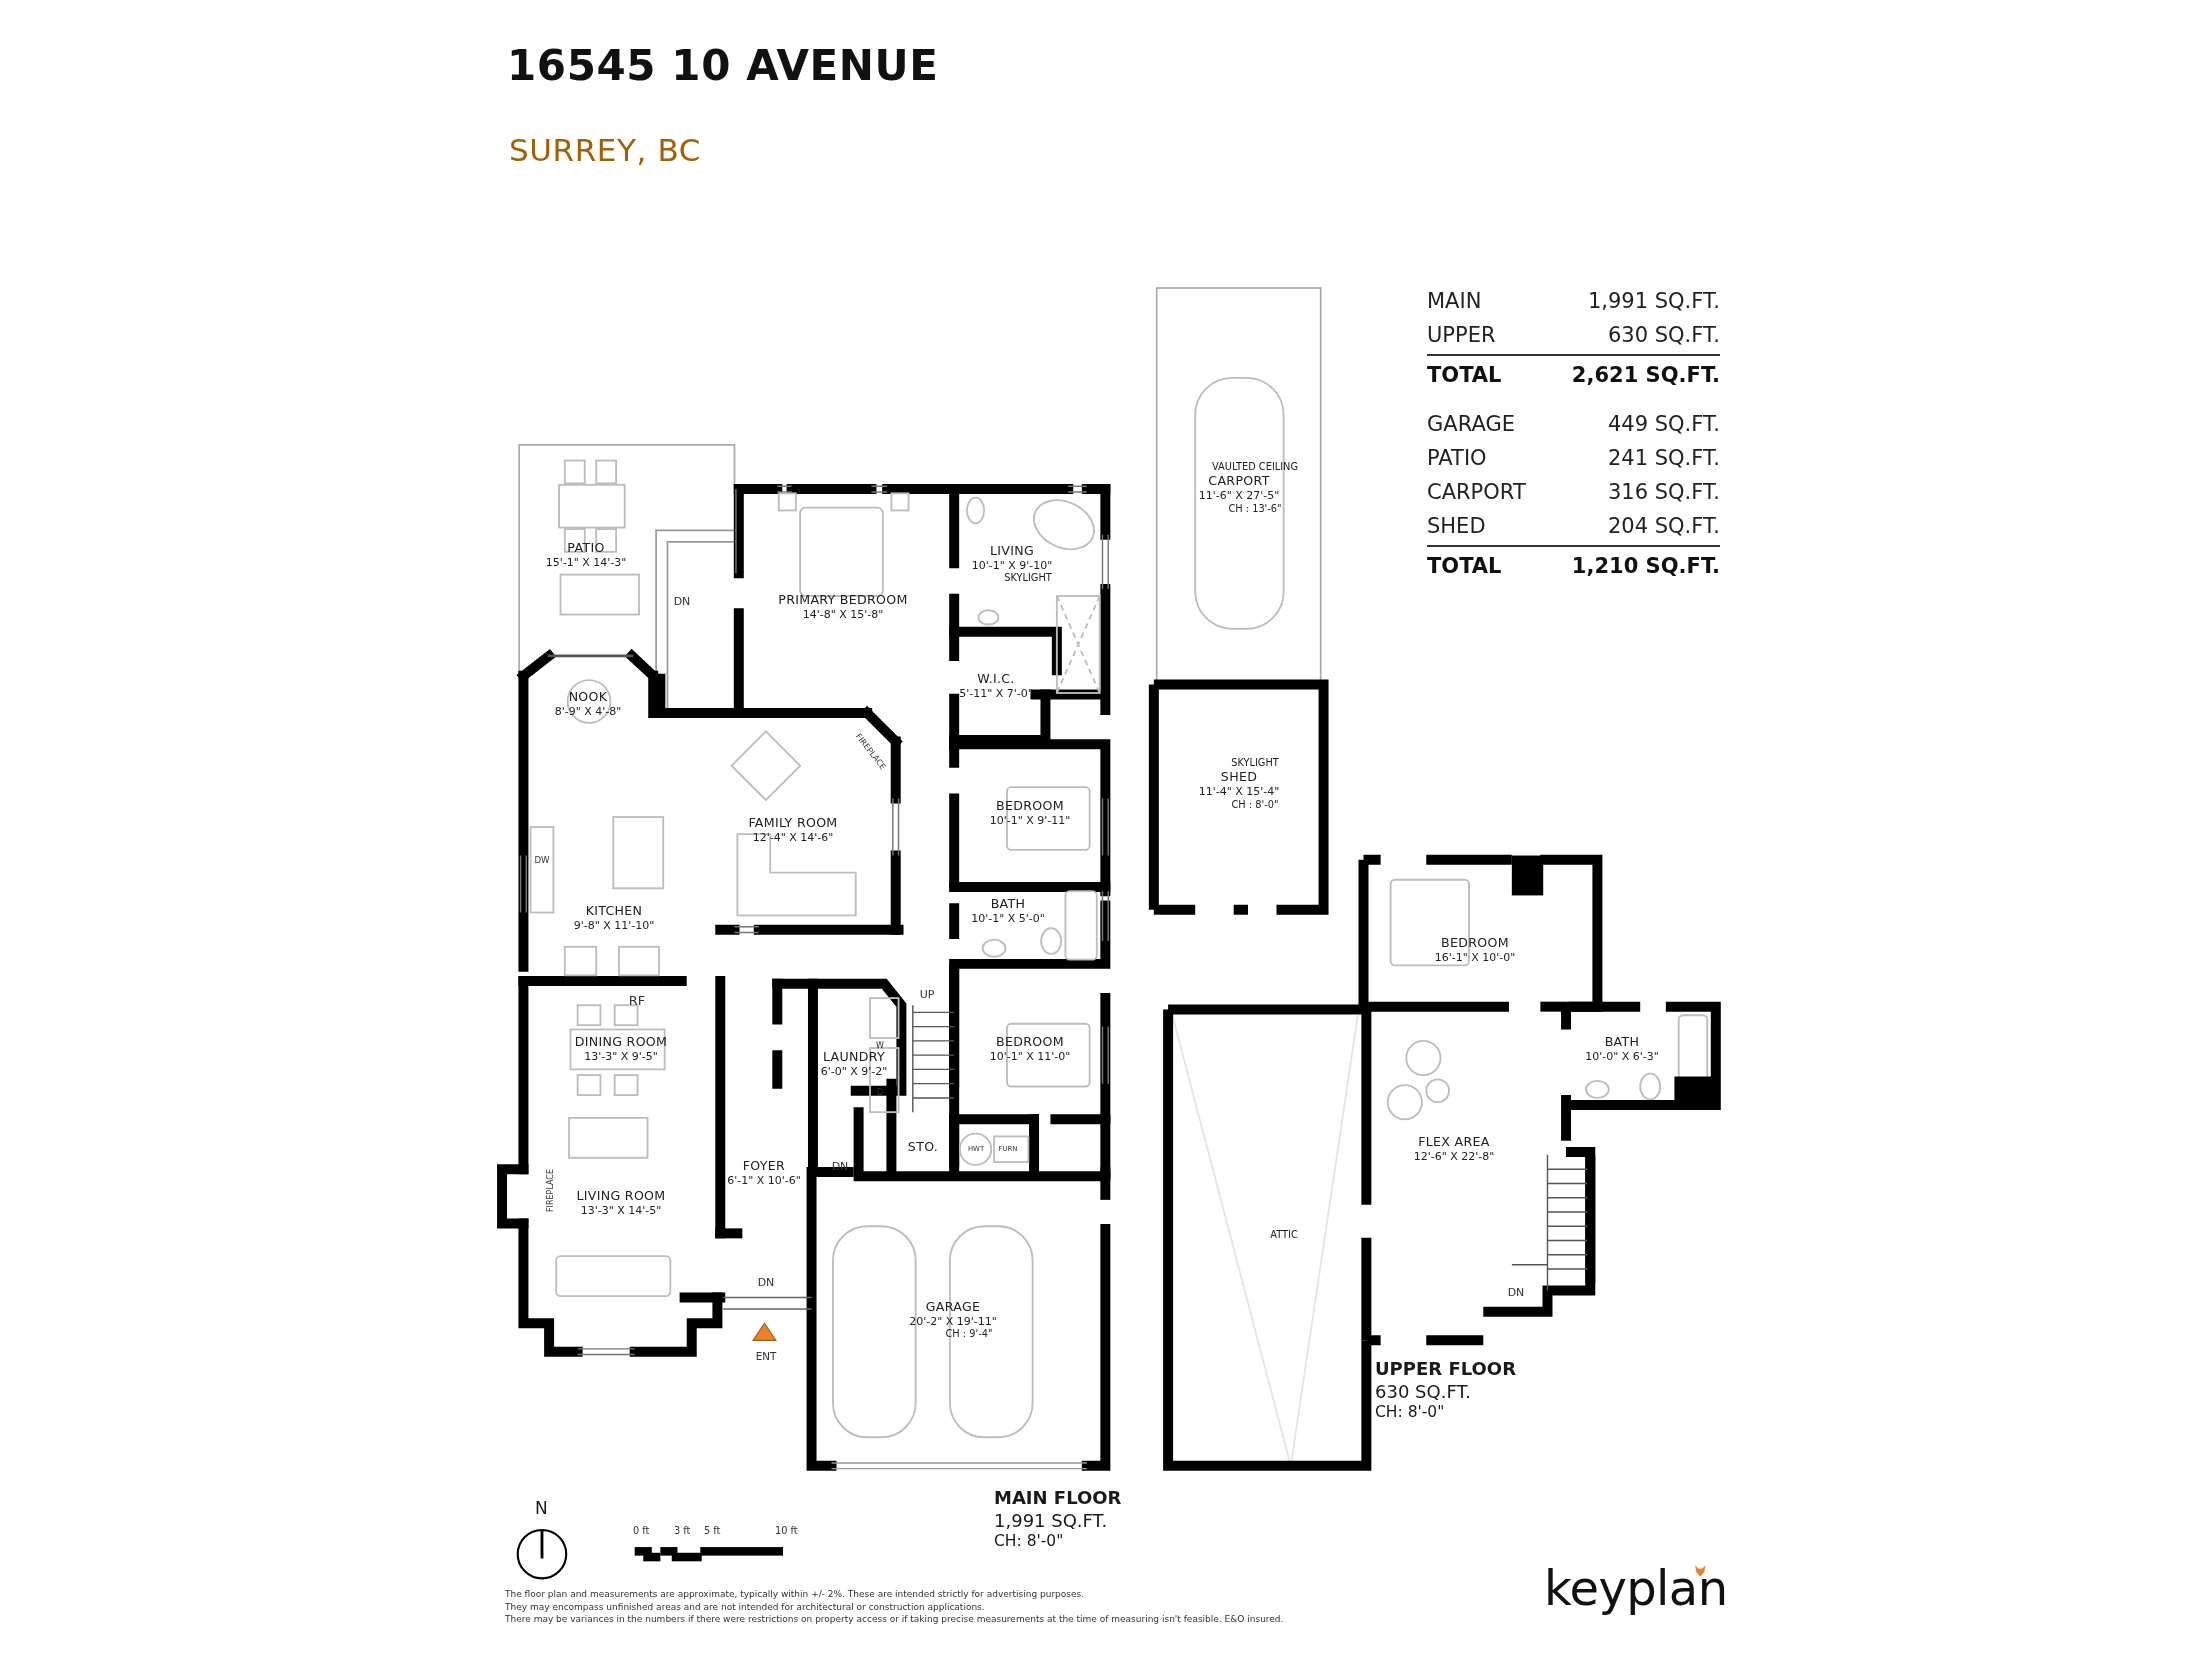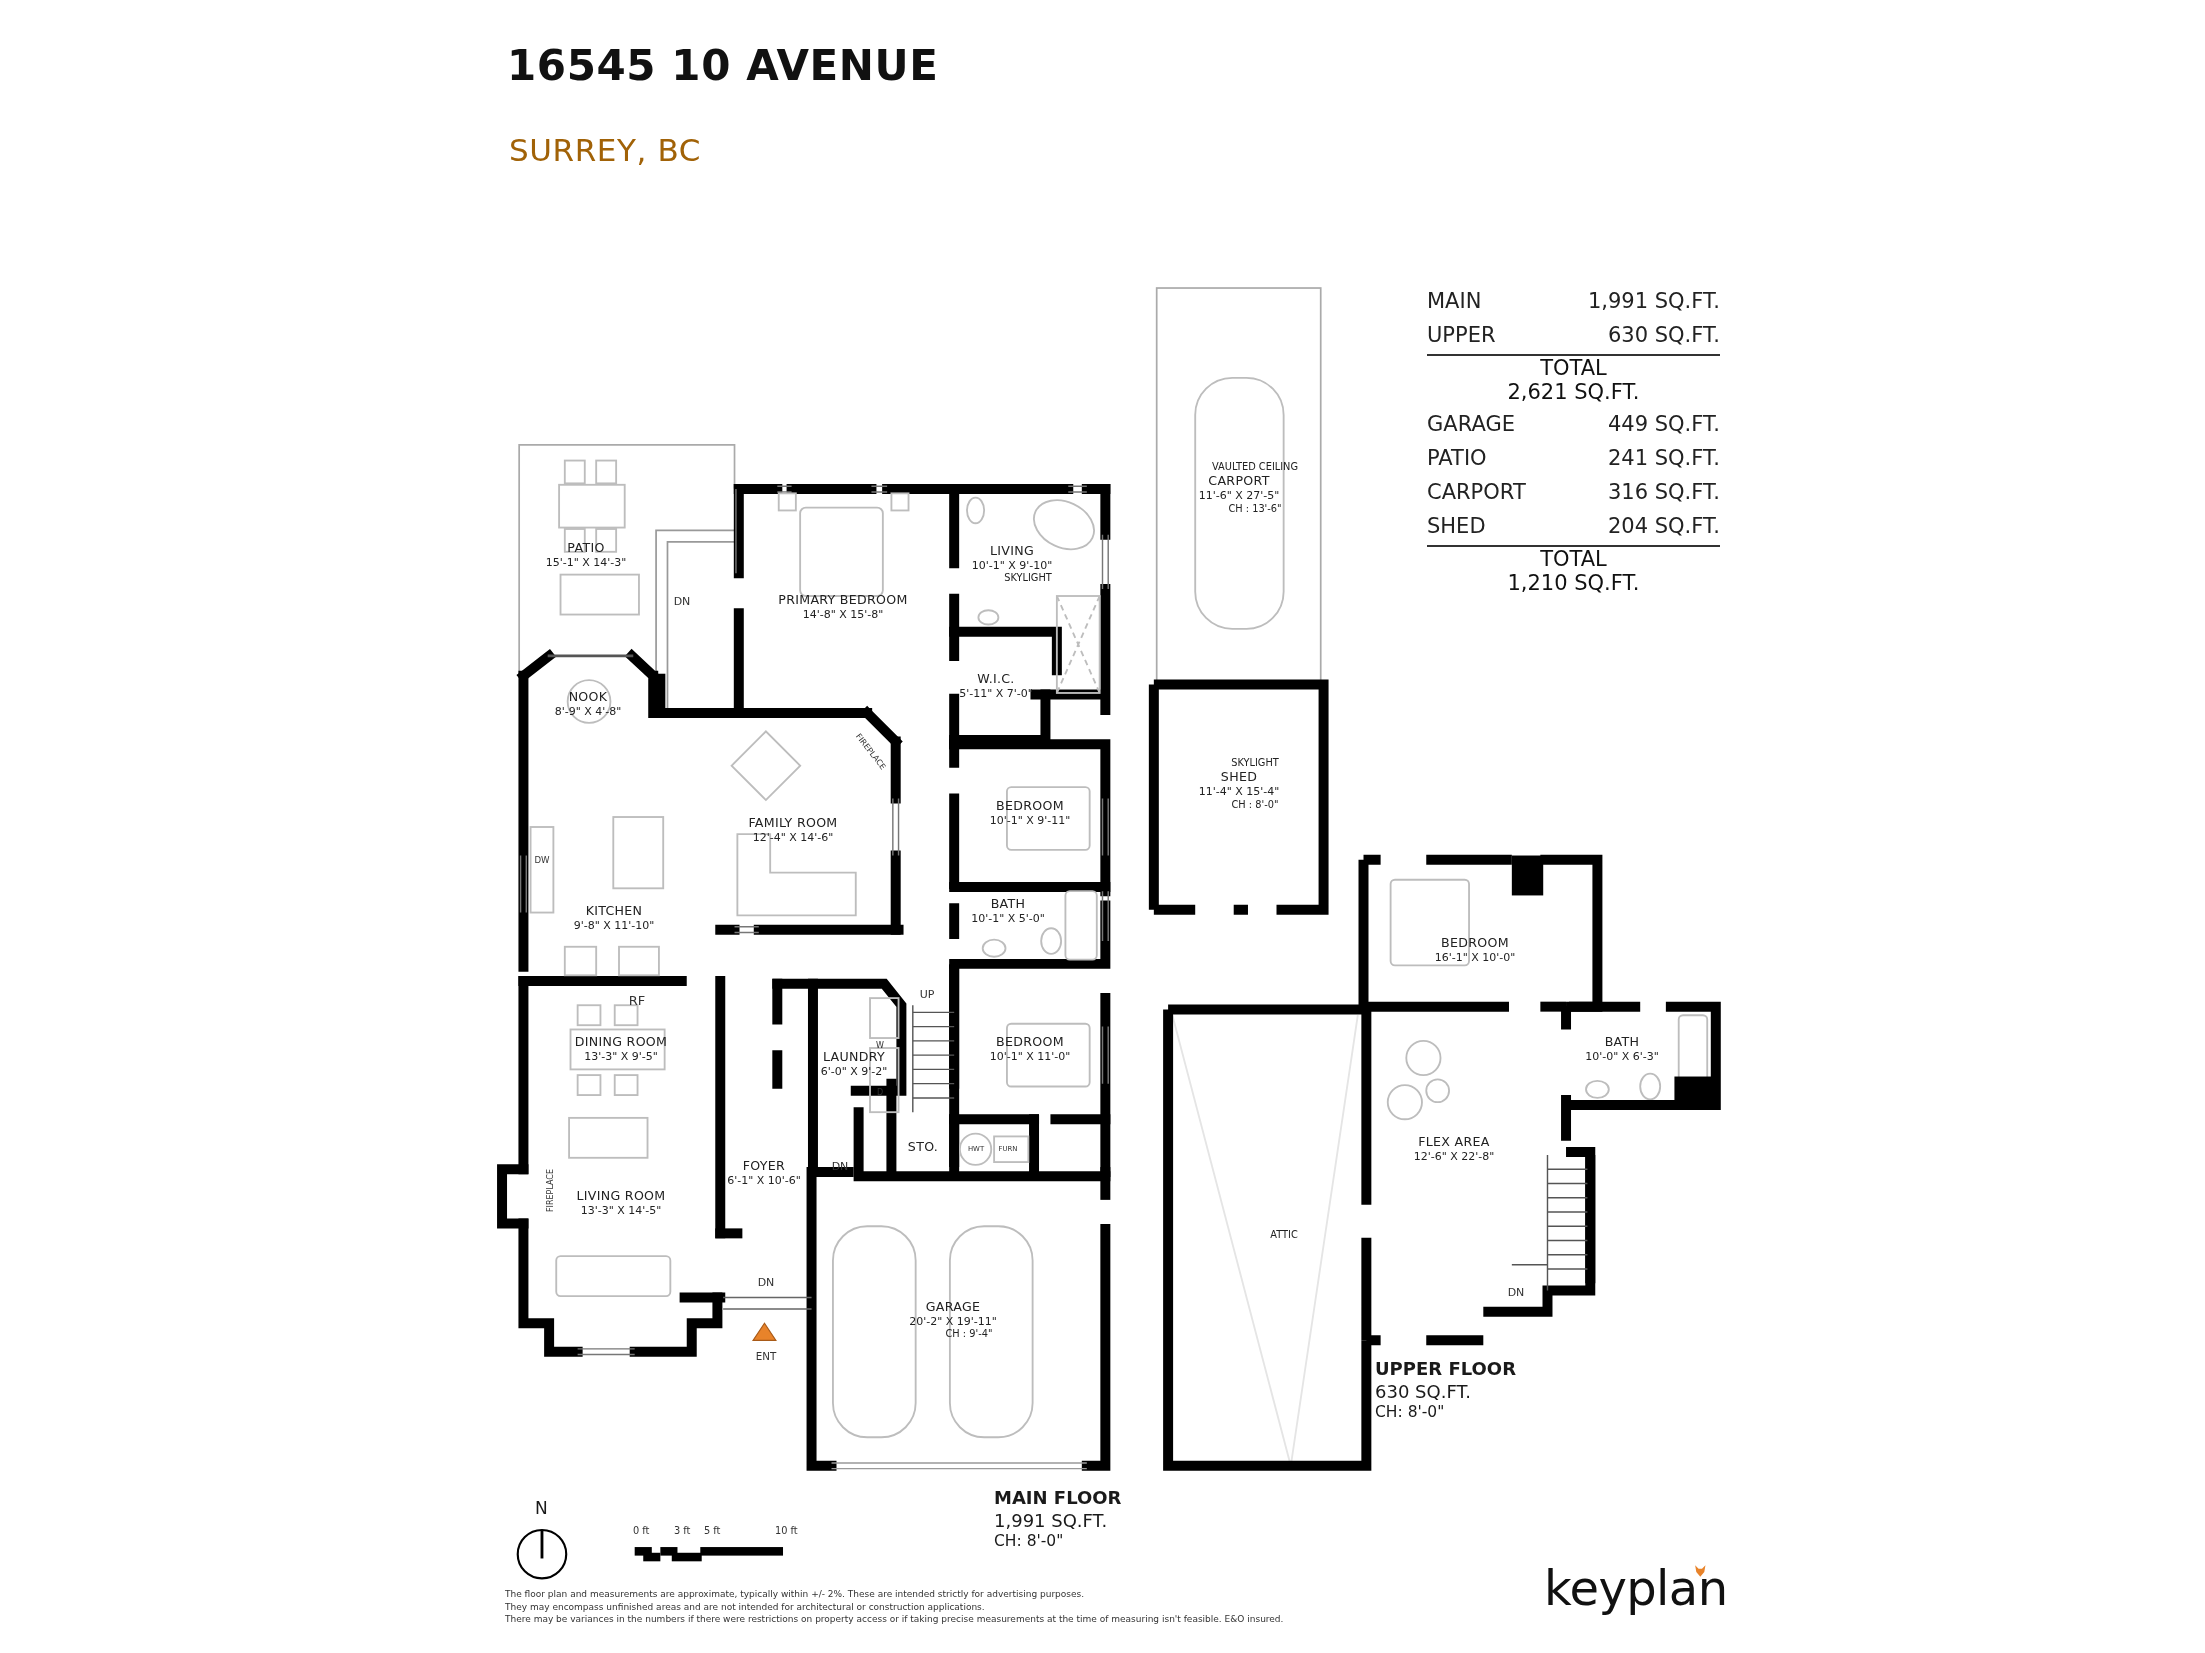--- a/index.html
+++ b/index.html
@@ -3,21 +3,21 @@
 <meta charset="utf-8">
 <style>
   html, body { margin:0; padding:0; background:#ffffff; }
   body { width:2205px; height:1654px; position:relative; overflow:hidden; font-family:"DejaVu Sans", "Liberation Sans", sans-serif; color:#1a1a1a; }
   .abs { position:absolute; }
   #plan { position:absolute; left:0; top:0; width:2205px; height:1654px; }
   .title { left:507px; top:41px; font-size:42px; font-weight:600; letter-spacing:0.6px; color:#111; }
   .subtitle { left:509px; top:92px; font-size:31px; color:#a16207; letter-spacing:0.6px;margin-top:40px; }
   .area-table { left:1427px; top:284px; width:293px; font-size:21px; color:#222;text-align:center; }
   .area-row { display:flex; justify-content:space-between; height:34px; align-items:center; }
-  .area-row.total { font-weight:400; color:#111; height:37px; margin-bottom:13.8px;flex-direction:column; }
+  .area-row.total { font-weight:700; color:#111; height:37px; margin-bottom:13.8px; }
   .area-rule { border-top:2.9px solid #333; margin-top:2.3px; }
   .room-label { position:absolute; transform:translate(-50%,0); text-align:center; white-space:nowrap; color:#222; font-size:12px; line-height:1.25; }
   .room-label .name { font-size:12.6px; letter-spacing:0.3px; }
   .room-label .dims { font-size:11px; }
   .room-label .note { font-size:9.8px;margin-left:32px; }
   .floor-label { position:absolute; font-size:18px; color:#1a1a1a; line-height:1.25; }
   .floor-label .f-name { font-weight:600; }
   .floor-label .f-ch { font-size:15.5px; }
   .small-tag { position:absolute; font-size:11px; color:#333; transform:translate(-50%,0); }
   .compass-n { left:535px; top:1498px; font-size:17px; }

